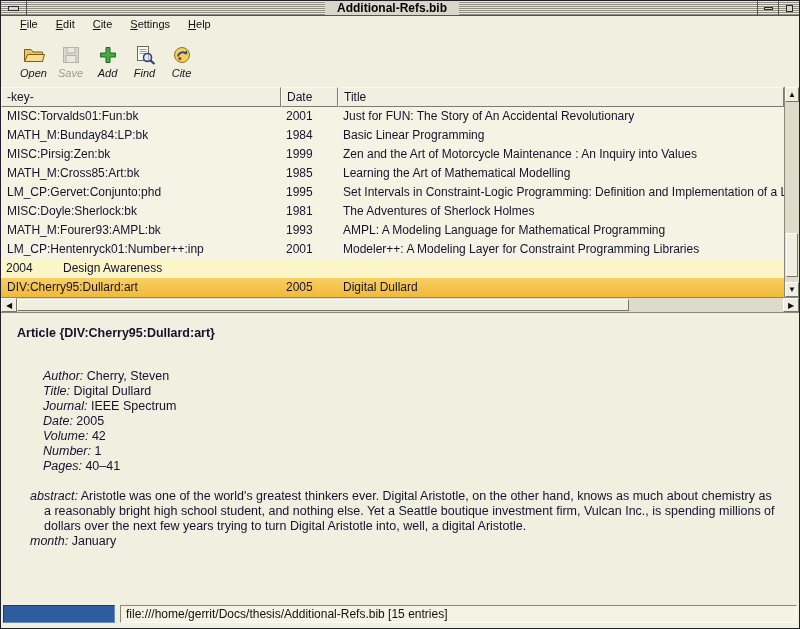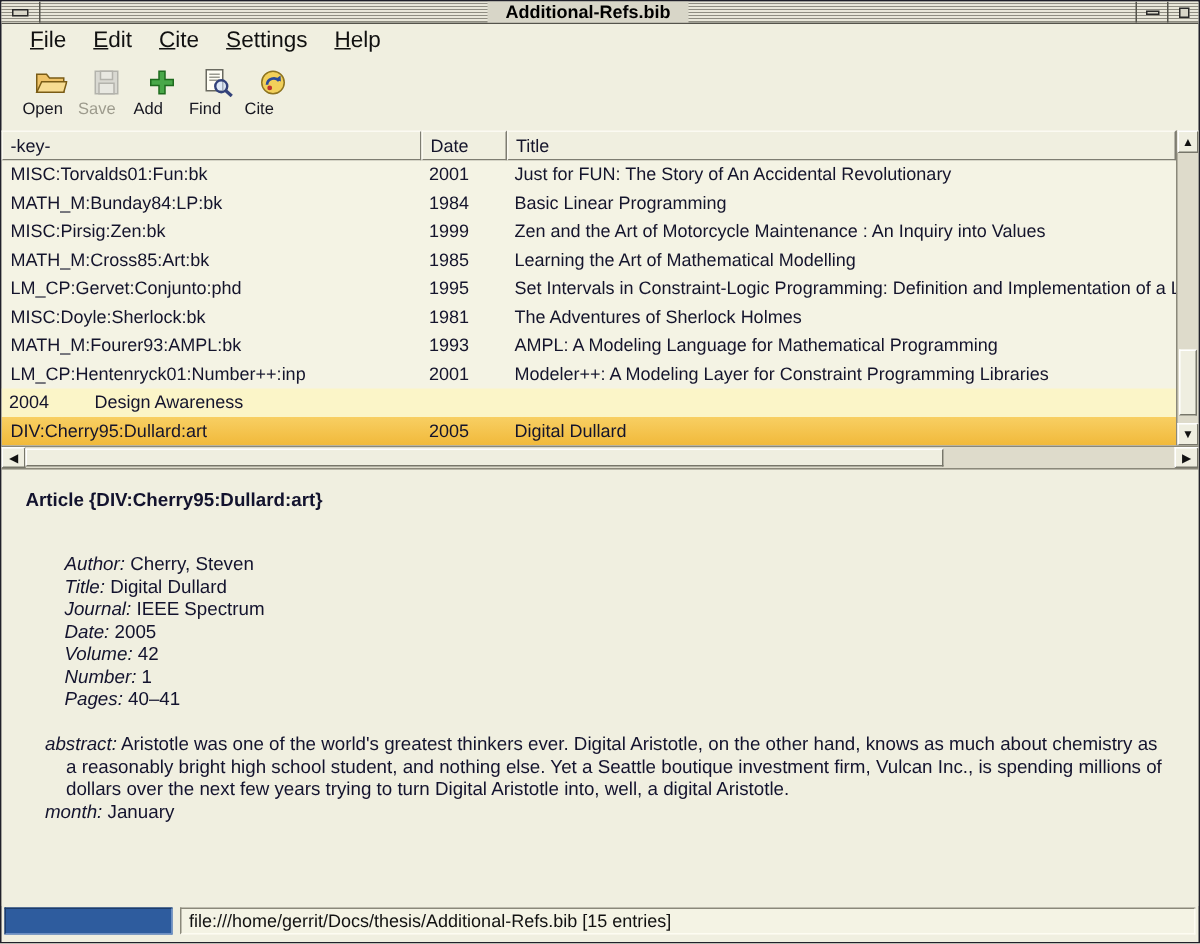--- a/index.html
+++ b/index.html
@@ -19,30 +19,30 @@
   .wm-menu-glyph { width:11px; height:5px; border:1px solid #2a2a2a; background:#d8d6c8; }
   .tstripe { flex:1; }
   .wtitle { align-self:stretch; background:#d8d6c8; padding:0 12px; line-height:14px;
             font-weight:bold; font-size:12px; color:#000; white-space:nowrap; }
   .wm-btn { width:21px; border-left:1px solid #55544c; display:flex; align-items:center;
             justify-content:center; }
   .wm-glyph-sq { width:7px; height:7px; border:1px solid #2a2a2a; background:#d8d6c8; }
   .wm-glyph-dash { width:9px; height:3px; border:1px solid #2a2a2a; background:#d8d6c8; }
 
   
-  .menubar { height:21px; flex:0 0 21px; display:flex; align-items:flex-end;
-             padding-left:10px; font-size:15px; color:#111; }
+  .menubar { height:21px; flex:0 0 21px; display:flex; align-items:flex-start;
+             padding-left:10px; font-size:11px; color:#111; }
   .menu-item { padding:2px 9px; cursor:default; }
   .menu-item .mn { text-decoration:underline; }
 
   
   .toolbar { height:50px; flex:0 0 50px; display:flex; align-items:flex-start;
              padding:4px 0 0 14px; }
-  .tool { width:37px; display:flex; flex-direction:column; 
-          padding-top:2px; font-size:11px; color:#15151f; cursor:default; }
+  .tool { width:37px; display:flex; flex-direction:column; align-items:center;
+          padding-top:2px; font-size:11px; color:#15151f; cursor:default;font-style:italic; }
   .ticon { height:22px; display:flex; align-items:flex-end; justify-content:center; }
   .tlabel { margin-top:2px; }
   .tool.disabled .tlabel { color:#9d9b8d; }
   .tool.disabled .ticon { opacity:.55; filter:grayscale(1); }
 
   
   .table-wrap { display:flex; flex:0 0 210px; }
   .table-main { flex:1; display:flex; flex-direction:column; min-width:0; }
   .thead { display:flex; height:20px; flex:0 0 20px; }
   .hcell { background:#f0efe0; border-top:1px solid #fbfaf2; border-left:1px solid #fbfaf2;

